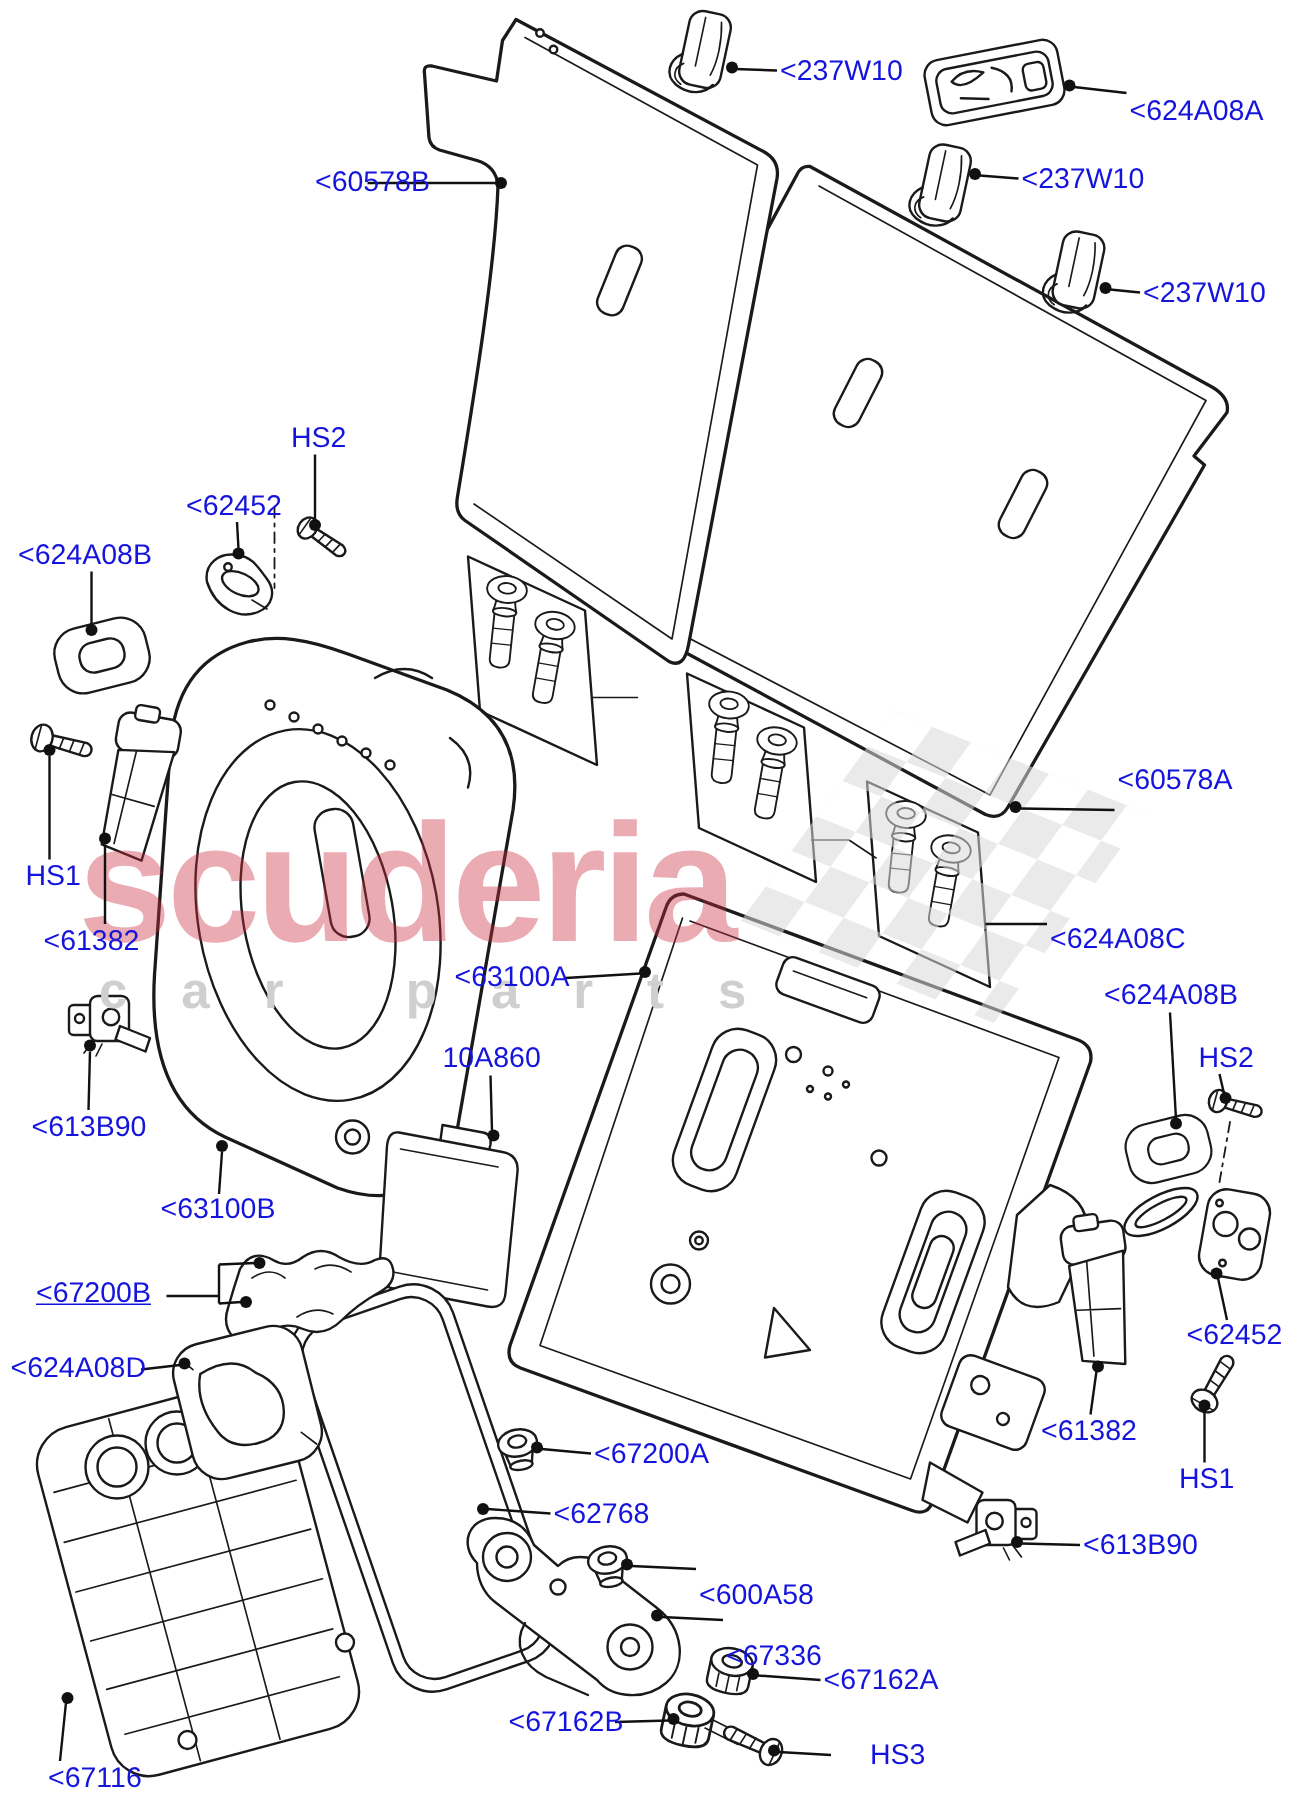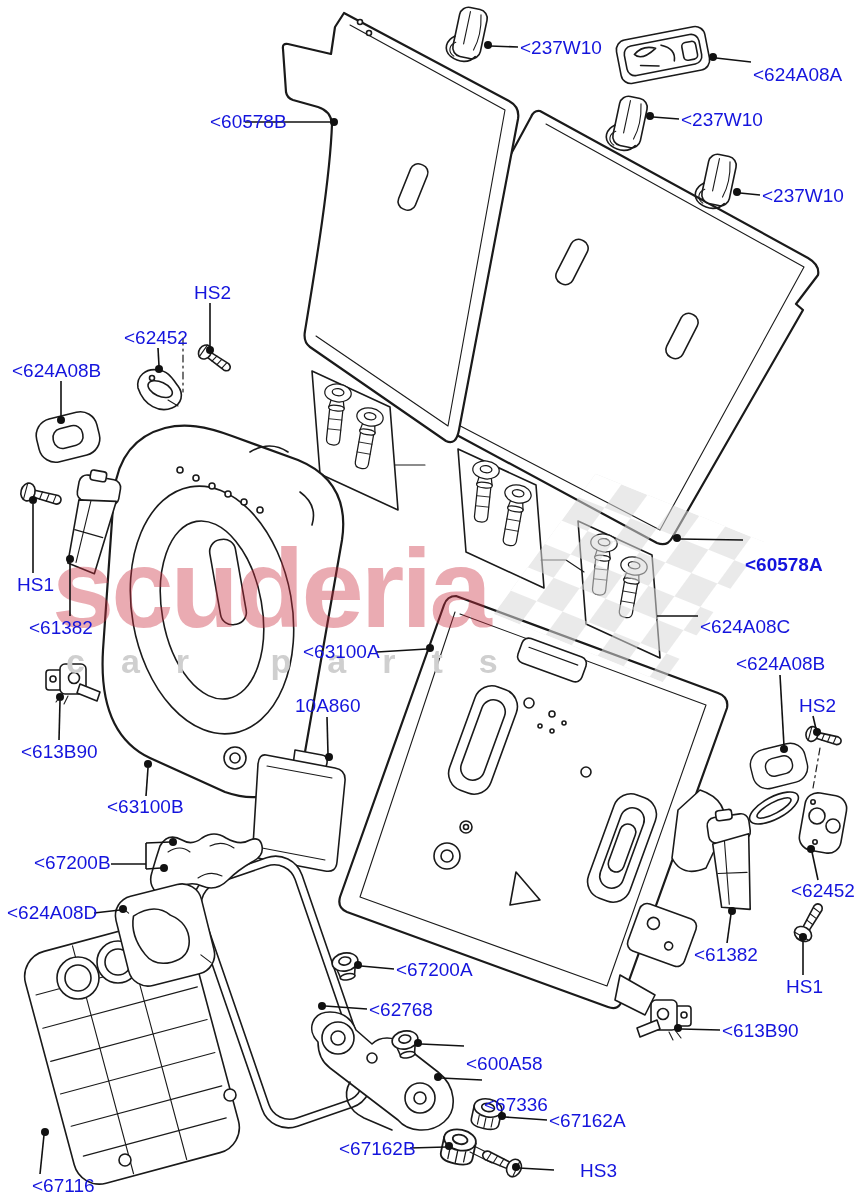--- a/index.html
+++ b/index.html
@@ -357,27 +357,27 @@
       <div class="plabel" style="left: 762px; top: 186px;">&lt;237W10</div>
       <div class="plabel" style="left: 166px; top: 112px; margin-left: 44px;">&lt;60578B</div>
       <div class="plabel" style="left: 194px; top: 283px;">HS2</div>
       <div class="plabel" style="left: 124px; top: 328px;">&lt;62452</div>
       <div class="plabel" style="left: 12px; top: 361px;">&lt;624A08B</div>
       <div class="plabel" style="left: 17px; top: 575px;">HS1</div>
       <div class="plabel" style="left: 29px; top: 618px;">&lt;61382</div>
       <div class="plabel" style="left: 303px; top: 642px;">&lt;63100A</div>
       <div class="plabel" style="left: 295px; top: 696px;">10A860</div>
       <div class="plabel" style="left: 700px; top: 605px; margin-top: 12px;">&lt;624A08C</div>
-      <div class="plabel" style="left: 745px; top: 555px; font-weight: bold;">&lt;60578A</div>
+      <div class="plabel" style="left: 745px; top: 511px;">&lt;60578A</div>
       <div class="plabel" style="left: 736px; top: 654px;">&lt;624A08B</div>
       <div class="plabel" style="left: 799px; top: 696px;">HS2</div>
       <div class="plabel" style="left: 791px; top: 881px;">&lt;62452</div>
       <div class="plabel" style="left: 21px; top: 742px;">&lt;613B90</div>
       <div class="plabel" style="left: 107px; top: 797px;">&lt;63100B</div>
-      <div class="plabel" style="left: 34px; top: 853px;">&lt;67200B</div>
+      <div class="plabel" style="left: 24px; top: 853px; text-decoration: underline;">&lt;67200B</div>
       <div class="plabel" style="left: 7px; top: 903px;">&lt;624A08D</div>
       <div class="plabel" style="left: 396px; top: 960px;">&lt;67200A</div>
       <div class="plabel" style="left: 369px; top: 1000px;">&lt;62768</div>
       <div class="plabel" style="left: 466px; top: 1054px;">&lt;600A58</div>
       <div class="plabel" style="left: 484px; top: 1071px; margin-top: 24px;">&lt;67336</div>
       <div class="plabel" style="left: 549px; top: 1111px;">&lt;67162A</div>
       <div class="plabel" style="left: 339px; top: 1139px;">&lt;67162B</div>
       <div class="plabel" style="left: 580px; top: 1161px;">HS3</div>
       <div class="plabel" style="left: 4px; top: 1176px; margin-left: 28px;">&lt;67116</div>
       <div class="plabel" style="left: 786px; top: 977px;">HS1</div>

